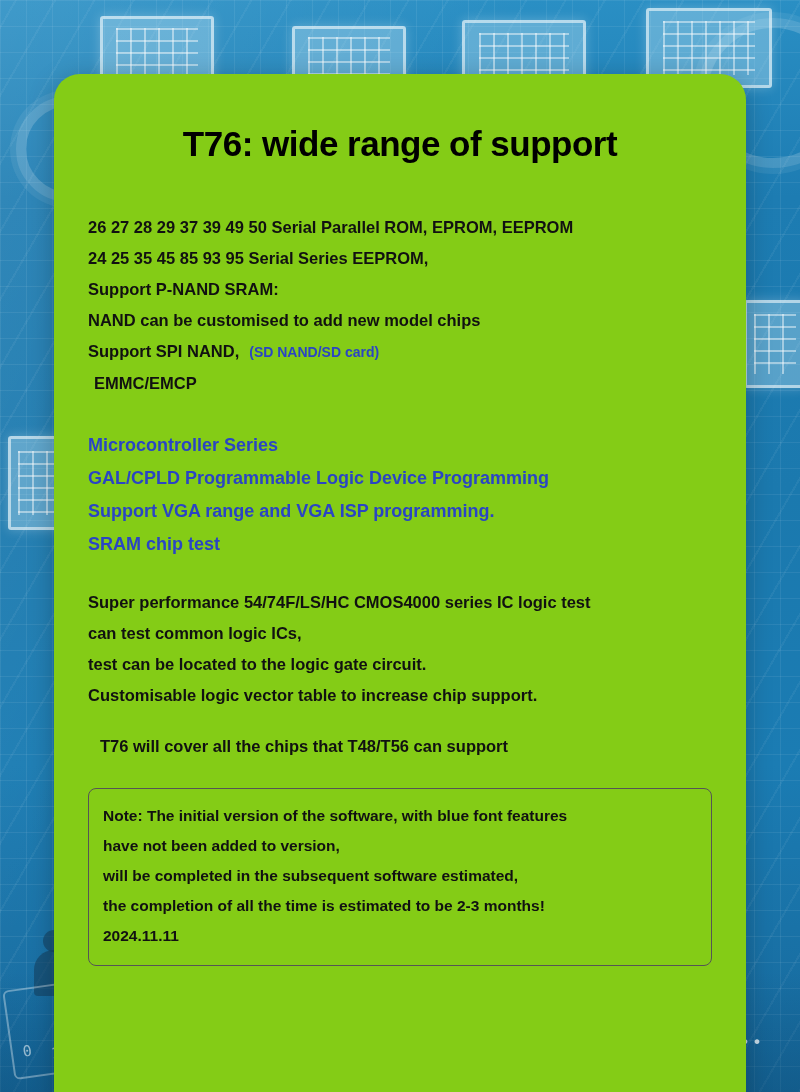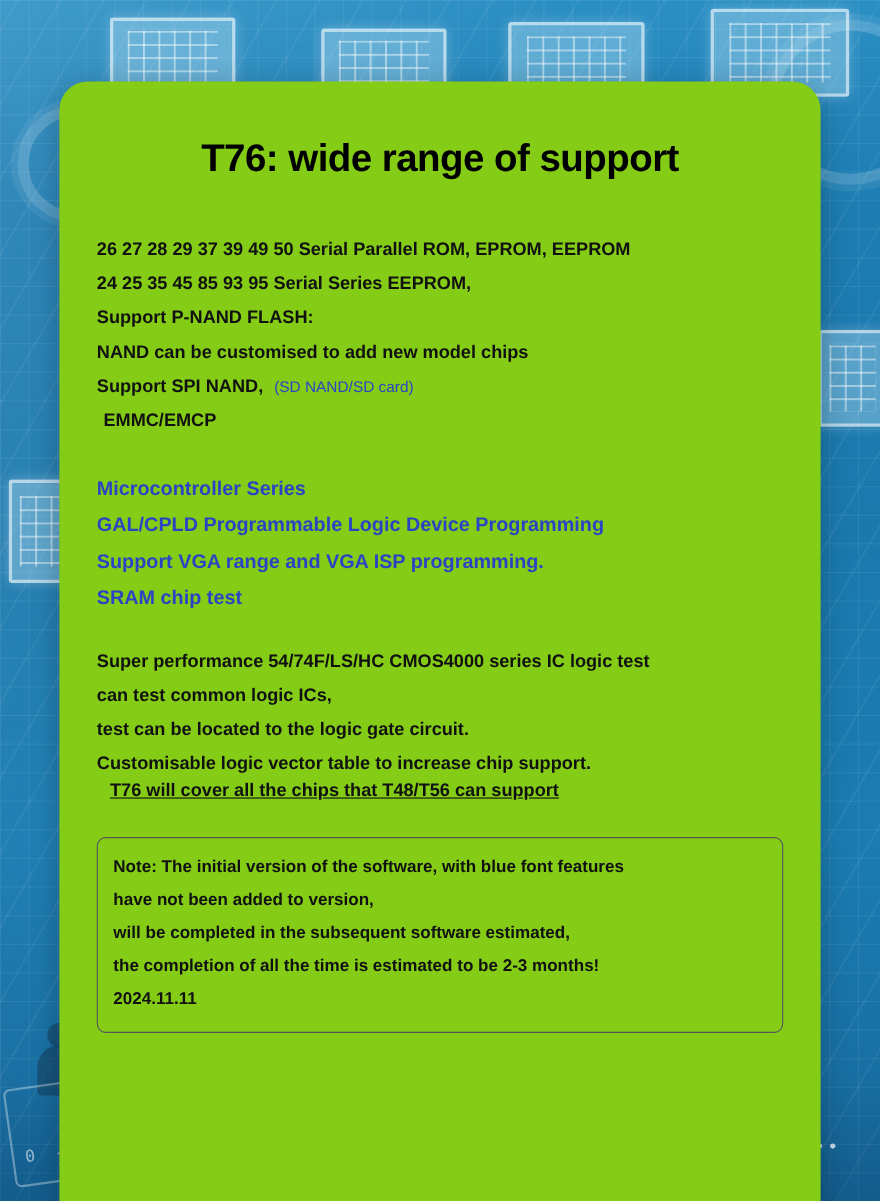--- a/index.html
+++ b/index.html
@@ -168,45 +168,45 @@
     color: #111;
     line-height: 31px;
     white-space: nowrap;
   }
   .line.indent {
     padding-left: 6px;
   }
   .note-inline {
     color: #2a45c4;
     font-size: 14px;
-    font-weight: normal;
+    font-weight: bold;
     margin-left: 10px;
   }
 
   .block-blue {
     margin-top: 30px;
   }
   .blue-line {
     color: #2a45c4;
     font-size: 18px;
     font-weight: bold;
     line-height: 33px;
     white-space: nowrap;
   }
 
   .block-logic {
     margin-top: 26px;
   }
 
   .cover-line {
+    margin-top: 26px;
     font-size: 16.5px;
     font-weight: bold;
     color: #111;
     padding-left: 12px;
-    text-decoration: underline;
   }
 
   .note-box {
     margin-top: 32px;
     border: 1.5px solid #555;
     border-radius: 8px;
     padding: 12px 14px 14px 14px;
   }
   .note-line {
     font-size: 15.5px;
@@ -247,21 +247,21 @@
   <div class="www">//www...</div>
 </div>
 
 <div class="card">
 
   <h1 class="title">T76: wide range of support</h1>
 
   <div class="block-mem">
     <div class="line">26 27 28 29 37 39 49 50 Serial Parallel ROM, EPROM, EEPROM</div>
     <div class="line">24 25 35 45 85 93 95 Serial Series EEPROM,</div>
-    <div class="line">Support P-NAND FLASH:</div>
+    <div class="line">Support P-NAND SRAM:</div>
     <div class="line">NAND can be customised to add new model chips</div>
     <div class="line">
       <span>Support SPI NAND,</span><span class="note-inline">(SD NAND/SD card)</span>
     </div>
     <div class="line indent">EMMC/EMCP</div>
   </div>
 
   <div class="block-blue">
     <div class="blue-line">Microcontroller Series</div>
     <div class="blue-line">GAL/CPLD Programmable Logic Device Programming</div>

